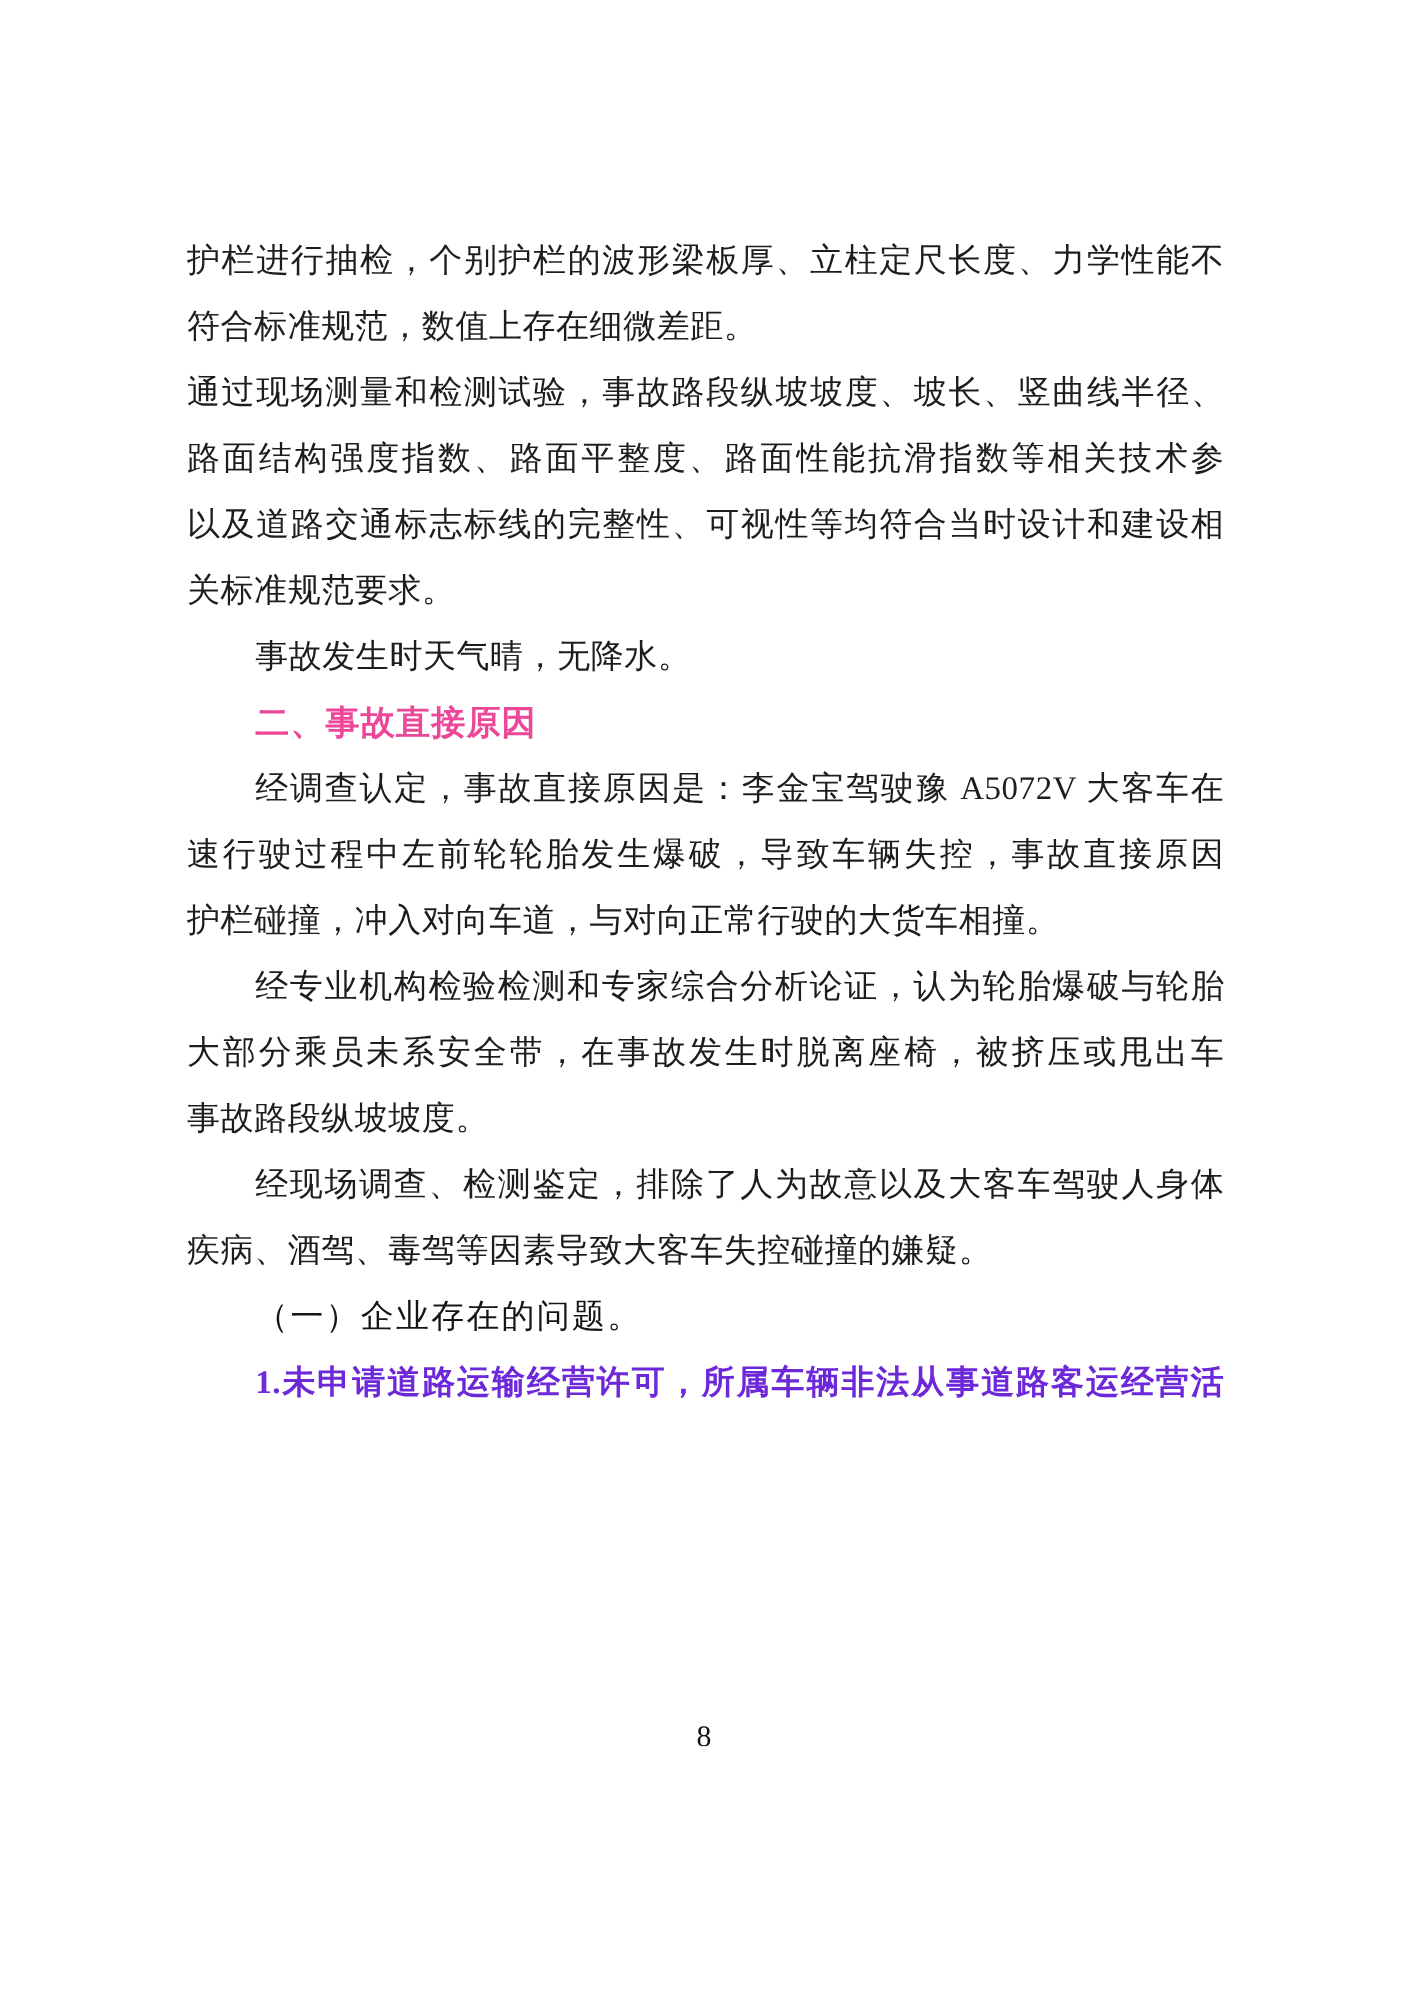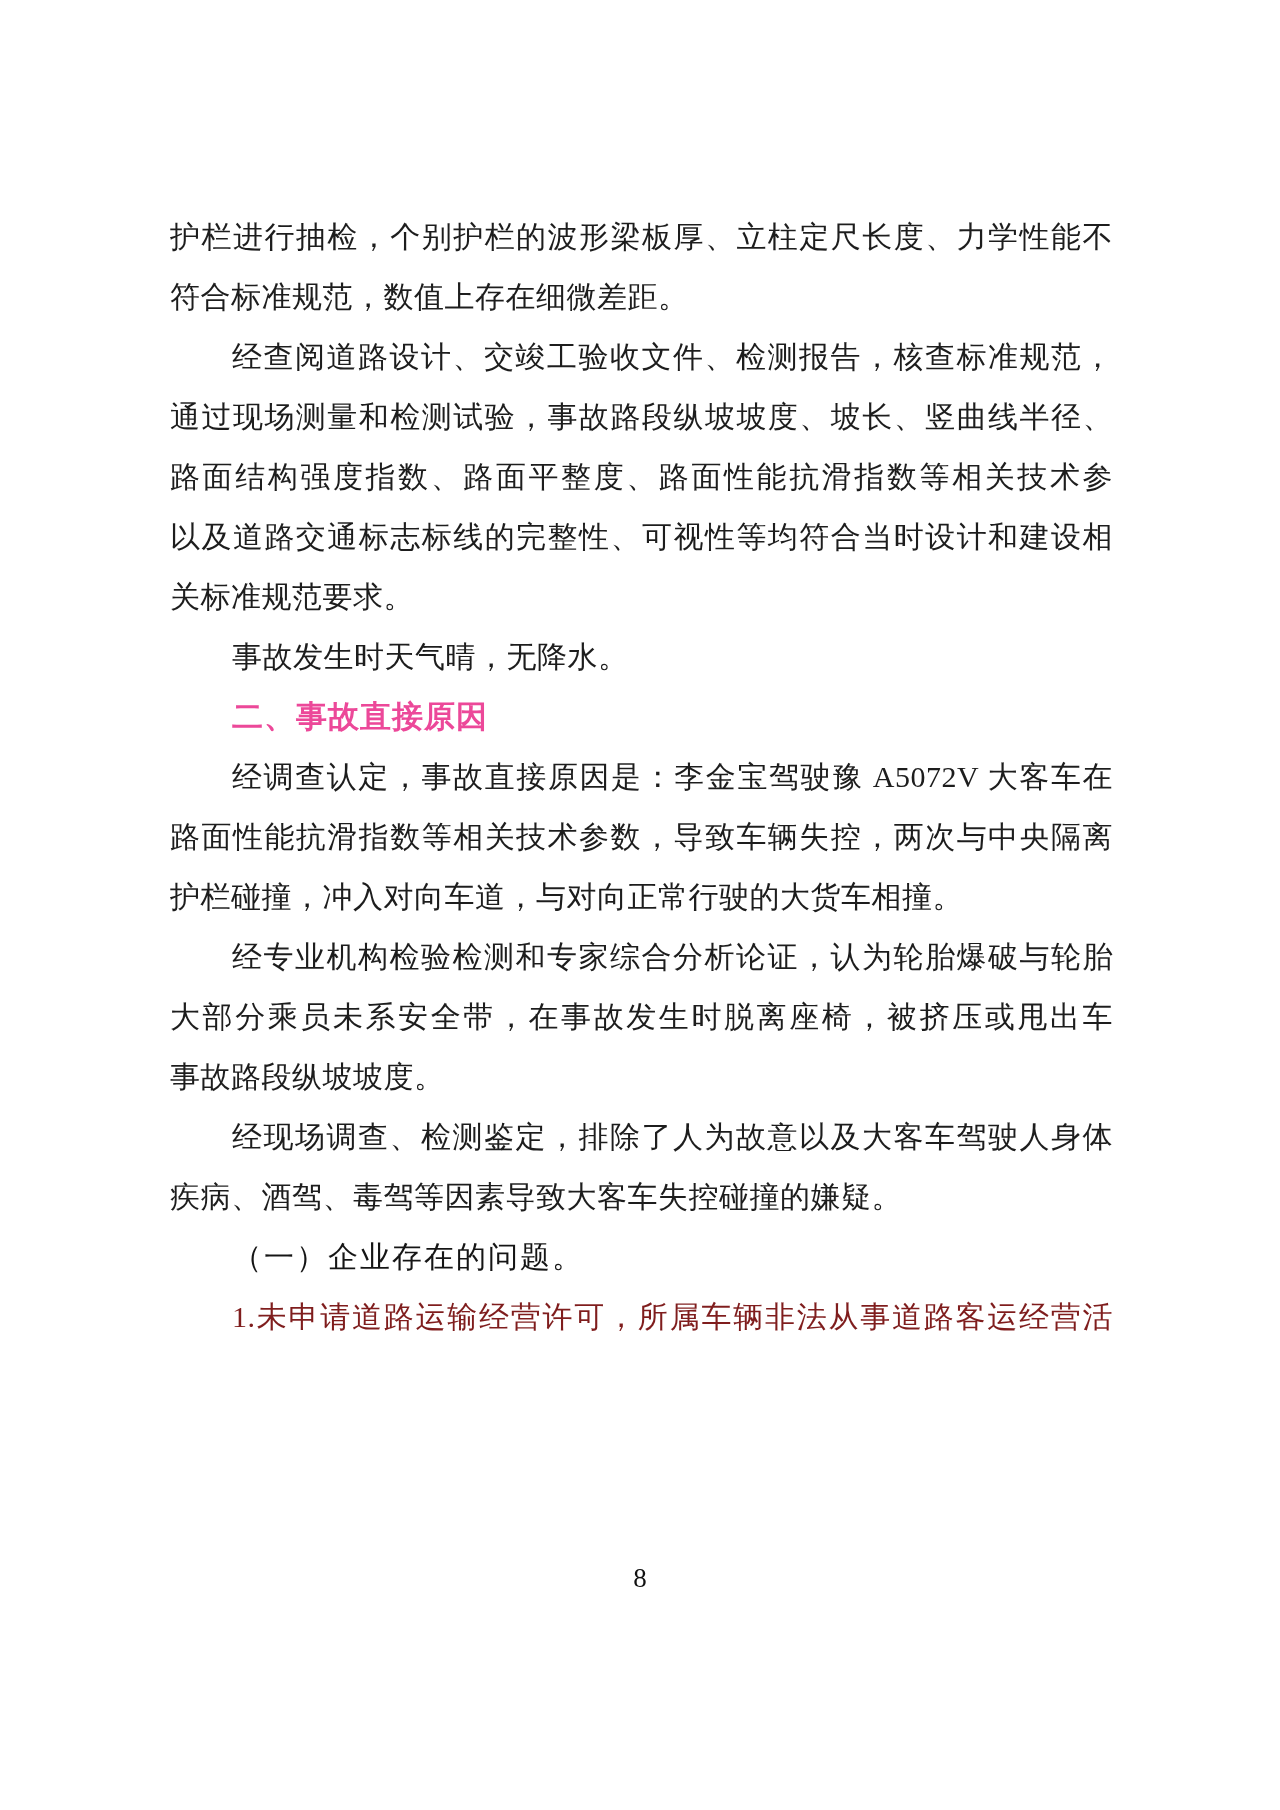--- a/index.html
+++ b/index.html
@@ -49,51 +49,50 @@
     font-weight: 700;
     color: #ec4899;
     font-size: 31px;
     letter-spacing: 1px;
   }
   .line.kaiti {
     color: #151515;
     letter-spacing: 2px;
   }
   .line.bold {
-    font-weight: 400;
-    color: #7f1d1d;
+    font-weight: 700;
+    color: #6d28d9;
   }
   .footer {
     position: absolute;
     left: 0;
     right: 0;
     top: 1560px;
     text-align: center;
     font-family: "Liberation Serif", "DejaVu Serif", serif;
     font-size: 27px;
     color: #111111;
     line-height: 36px;
   }
 </style>
 </head>
 <body>
 
 <div class="page">
   <div class="text-block">
       <div class="line body fill">护栏进行抽检，个别护栏的波形梁板厚、立柱定尺长度、力学性能不</div>
       <div class="line body nofill">符合标准规范，数值上存在细微差距。</div>
-      <div class="line body indent fill">经查阅道路设计、交竣工验收文件、检测报告，核查标准规范，</div>
       <div class="line body fill">通过现场测量和检测试验，事故路段纵坡坡度、坡长、竖曲线半径、</div>
       <div class="line body fill">路面结构强度指数、路面平整度、路面性能抗滑指数等相关技术参数，</div>
       <div class="line body fill">以及道路交通标志标线的完整性、可视性等均符合当时设计和建设相</div>
       <div class="line body nofill">关标准规范要求。</div>
       <div class="line body indent nofill">事故发生时天气晴，无降水。</div>
       <div class="line heading indent nofill">二、事故直接原因</div>
       <div class="line body indent fill">经调查认定，事故直接原因是：李金宝驾驶豫 A5072V 大客车在高</div>
-      <div class="line body fill">路面性能抗滑指数等相关技术参数，导致车辆失控，两次与中央隔离</div>
+      <div class="line body fill">速行驶过程中左前轮轮胎发生爆破，导致车辆失控，事故直接原因</div>
       <div class="line body nofill">护栏碰撞，冲入对向车道，与对向正常行驶的大货车相撞。</div>
       <div class="line body indent fill">经专业机构检验检测和专家综合分析论证，认为轮胎爆破与轮胎</div>
       <div class="line body fill">大部分乘员未系安全带，在事故发生时脱离座椅，被挤压或甩出车外，</div>
       <div class="line body nofill">事故路段纵坡坡度。</div>
       <div class="line body indent fill">经现场调查、检测鉴定，排除了人为故意以及大客车驾驶人身体</div>
       <div class="line body nofill">疾病、酒驾、毒驾等因素导致大客车失控碰撞的嫌疑。</div>
       <div class="line kaiti indent nofill">（一）企业存在的问题。</div>
       <div class="line bold indent fill">1.未申请道路运输经营许可，所属车辆非法从事道路客运经营活</div>
     </div>
   <div class="footer">8</div>

